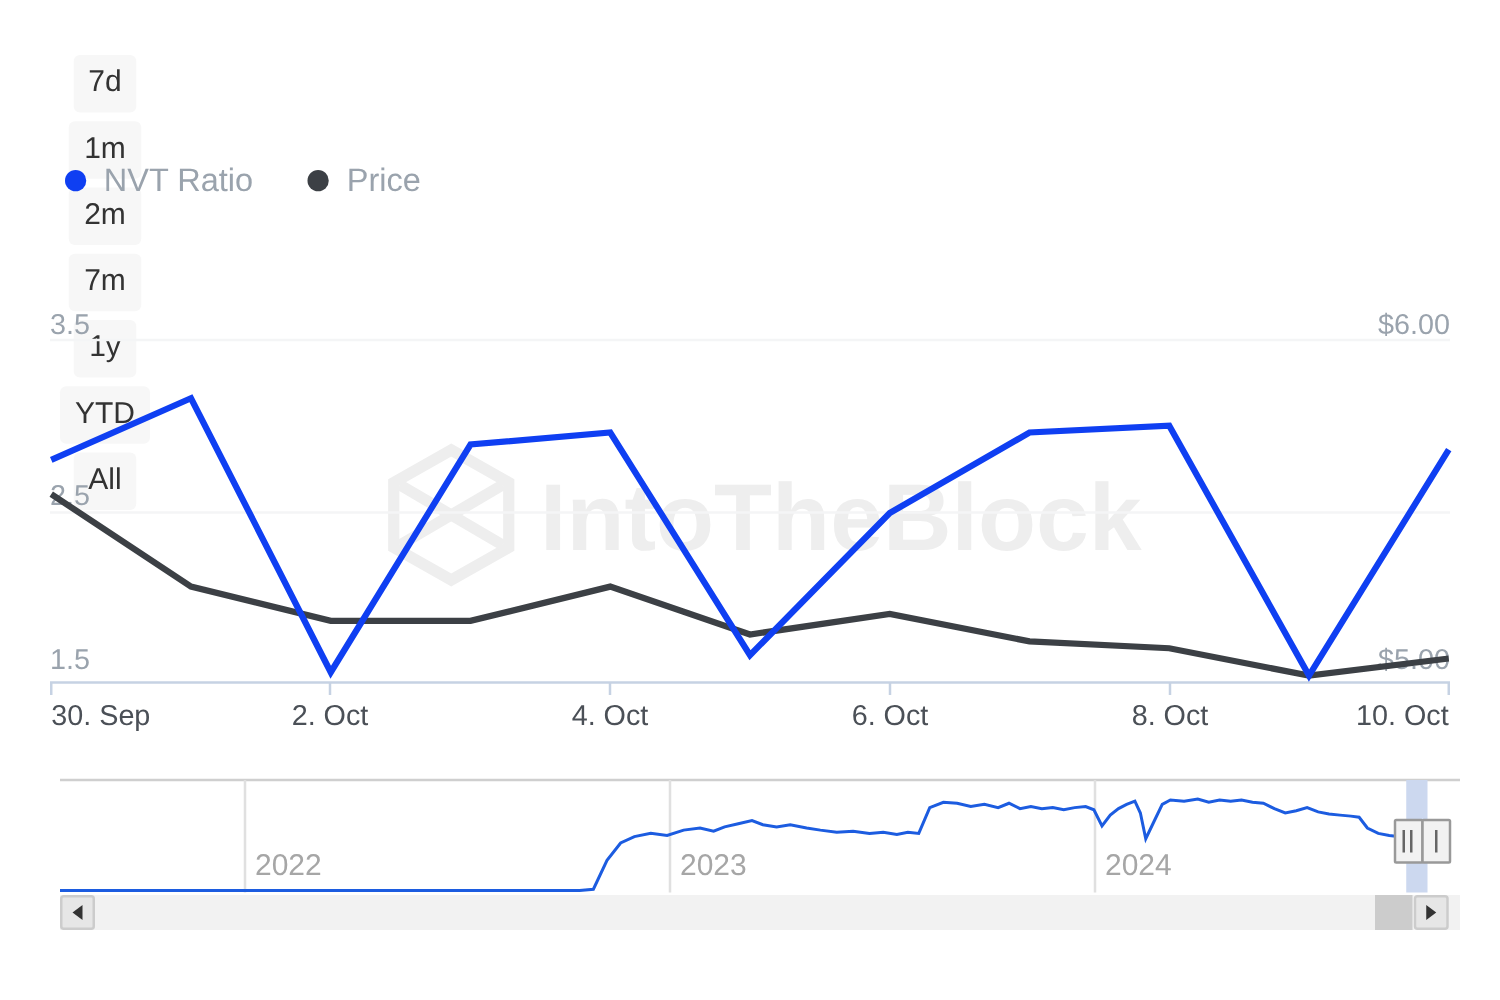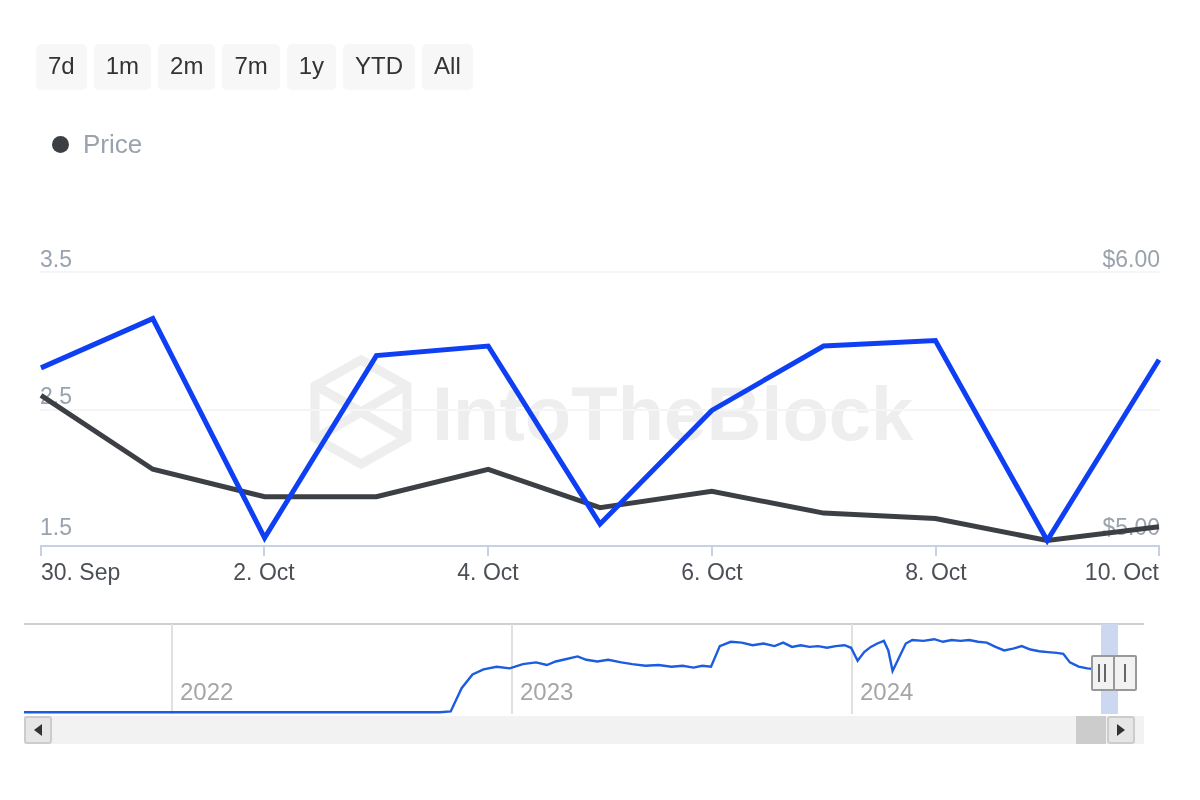--- a/index.html
+++ b/index.html
@@ -18,25 +18,26 @@
   }
   #app {
     position: relative;
     width: 1200px;
     height: 800px;
   }
 
   
   #range-buttons {
     position: absolute;
-    left: 36px;
+    left: 48px;
     top: 44px;
     display: flex;
     gap: 7px;
     align-items: center;
+    flex-direction: column;
   }
   .range-btn {
     background: #f7f7f7;
     border: none;
     border-radius: 5px;
     color: #333333;
     font-family: "Liberation Sans", sans-serif;
     font-size: 24px;
     line-height: 1;
     padding: 10px 12px 12px 12px;
@@ -116,21 +117,21 @@
     font-family: "Liberation Sans", sans-serif;
     font-size: 76px;
     font-weight: bold;
     fill: #eeeeee;
   }
   .wm-shape { fill: none; stroke: #eeeeee; stroke-width: 9; }
 
   
   #navigator {
     position: absolute;
-    left: 24px;
+    left: 48px;
     top: 618px;
     width: 1120px;
     height: 130px;
   }
   #nav-svg { display: block; }
   .nav-year {
     font-family: "Liberation Sans", sans-serif;
     font-size: 24px;
     fill: #a6a6a6;
   }
@@ -155,20 +156,24 @@
     <button class="range-btn">1m</button>
     <button class="range-btn">2m</button>
     <button class="range-btn">7m</button>
     <button class="range-btn">1y</button>
     <button class="range-btn">YTD</button>
     <button class="range-btn">All</button>
   </div>
 
   <div id="legend">
     <div class="legend-item">
+      <span class="legend-dot" style="background: rgb(15, 63, 242);"></span>
+      <span class="legend-label">NVT Ratio</span>
+    </div>
+    <div class="legend-item">
       <span class="legend-dot" style="background: rgb(60, 64, 69);"></span>
       <span class="legend-label">Price</span>
     </div>
   </div>
 
   <div id="plot-wrap">
     <svg id="plot-svg" width="1200" height="620" viewBox="0 0 1200 620" xmlns="http://www.w3.org/2000/svg">
 
       <g opacity="1">
         <g class="wm-shape" transform="translate(306,355) scale(1)">

